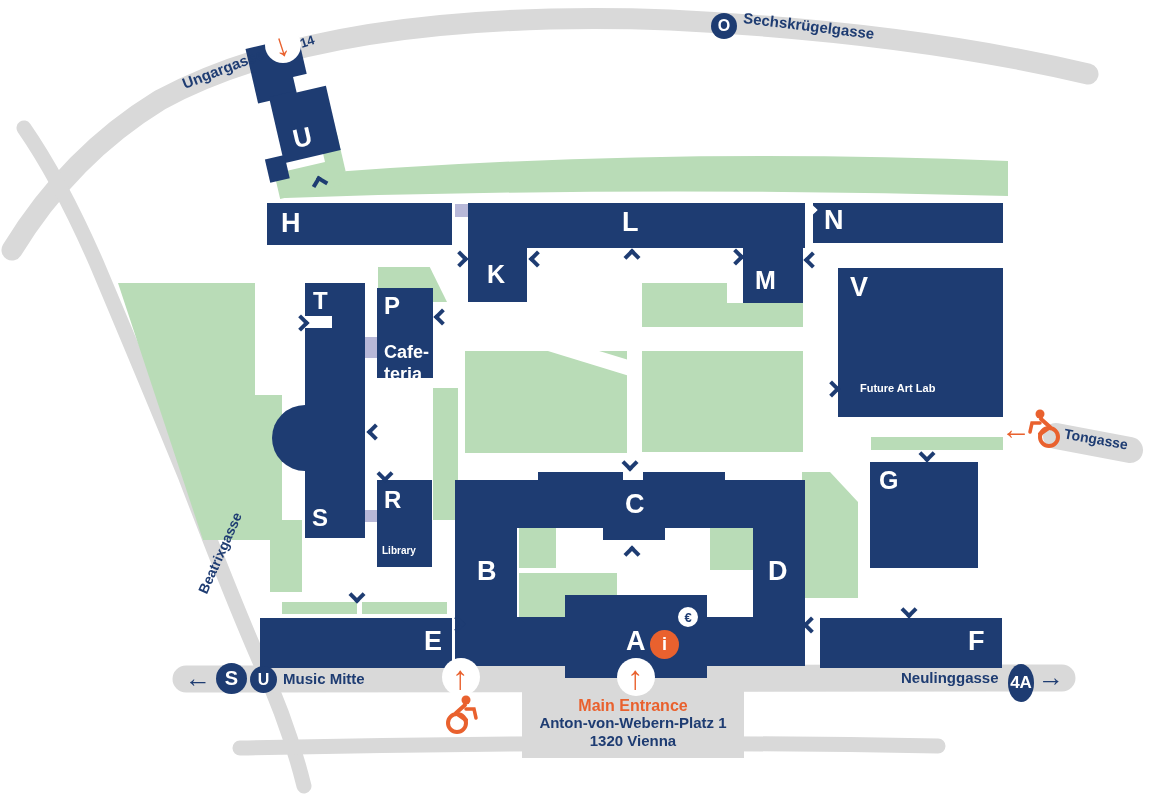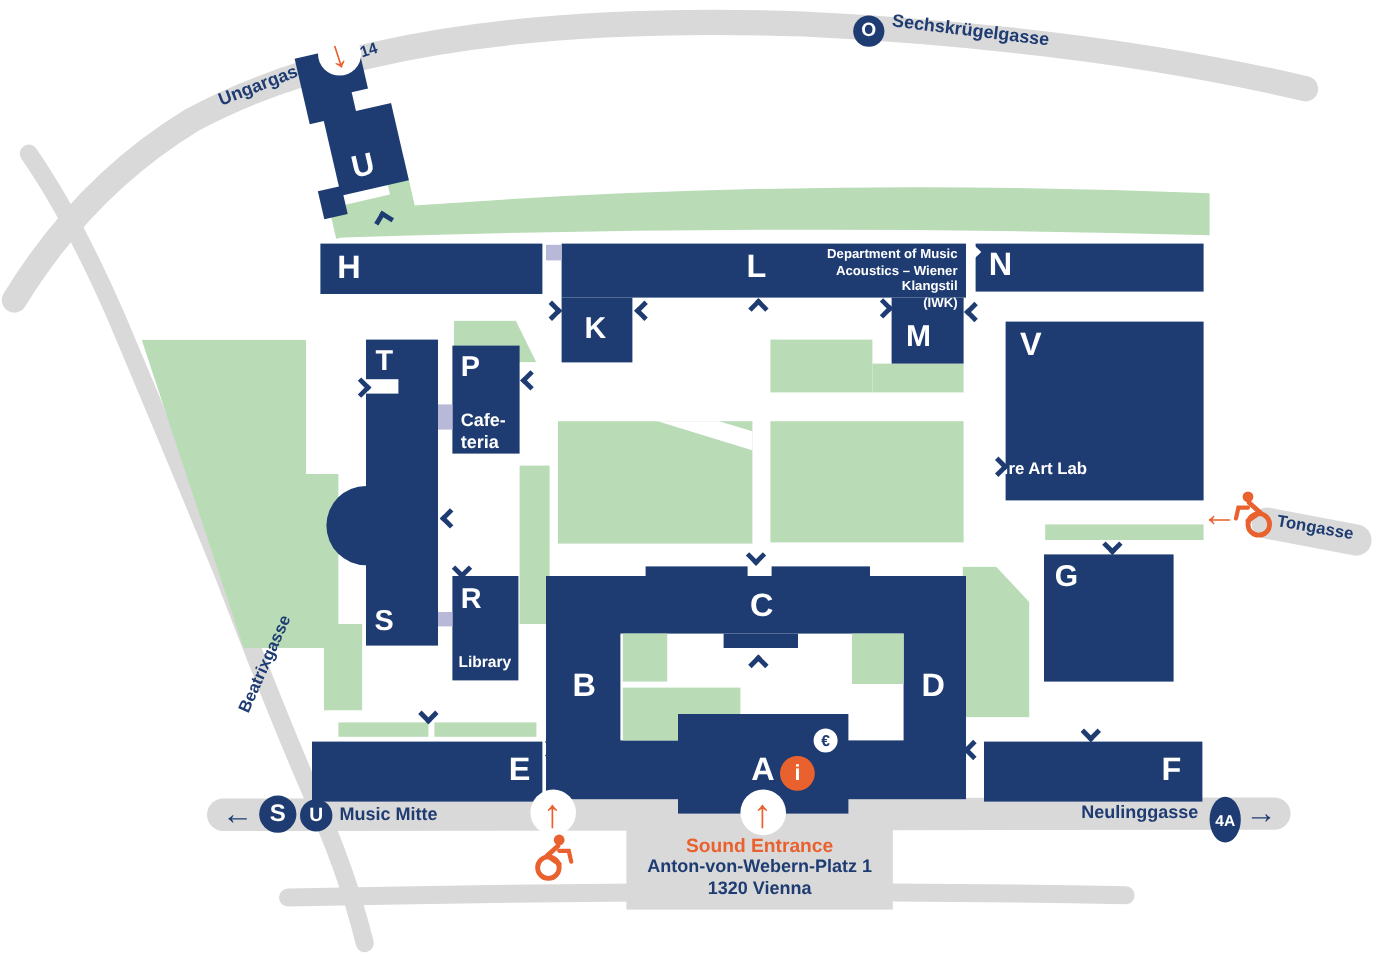--- a/index.html
+++ b/index.html
@@ -116,29 +116,25 @@
   <div class="lbl" style="left:312px;top:506px;font-size:24px">S</div>
   <div class="lbl" style="left:384px;top:488px;font-size:24px">R</div>
   <div class="lbl" style="left:879px;top:468px;font-size:25px">G</div>
   <div class="lbl" style="left:477px;top:558px">B</div>
   <div class="lbl" style="left:625px;top:491px">C</div>
   <div class="lbl" style="left:768px;top:558px">D</div>
   <div class="lbl" style="left:626px;top:628px">A</div>
   <div class="lbl" style="left:424px;top:628px">E</div>
   <div class="lbl" style="left:968px;top:628px">F</div>
 
-  <div class="sm" style="left:650px;top:206px;width:148px;text-align:right;font-size:11px;line-height:1.24">Department of Music
-Acoustics – Wiener
-Klangstil
-(IWK)</div>
-  <div class="sm" style="left:810px;top:382px;font-size:14px">Future Art Lab</div>
-  <div class="sm" style="left:384px;top:342px;font-size:15px;line-height:1.2">Cafe-
+  <div class="sm" style="left:860px;top:382px;font-size:11px">Future Art Lab</div>
+  <div class="sm" style="left:384px;top:342px;font-size:18px;line-height:1.2">Cafe-
 teria</div>
-  <div class="sm" style="left:382px;top:545px;font-size:13px">Library</div>
-  <div class="street-lbl org-t" style="left:553px;top:697px;width:160px;text-align:center;font-size:16px;color:#e9612e">Sound Entrance</div>
+  <div class="sm" style="left:382px;top:545px;font-size:10px">Library</div>
+  <div class="street-lbl org-t" style="left:553px;top:697px;width:160px;text-align:center;font-size:16px;color:#e9612e">Main Entrance</div>
   <div class="street-lbl pre" style="left:523px;top:714px;width:220px;text-align:center;line-height:1.2">Anton-von-Webern-Platz 1
 1320 Vienna</div>
 
   <div class="street-lbl" style="left:180px;top:60px;transform:rotate(-21deg)">Ungargasse</div>
   <div class="street-lbl" style="left:300px;top:34px;font-size:13px;transform:rotate(-18deg)">14</div>
   <div class="street-lbl" style="left:743px;top:17px;transform:rotate(7deg)">Sechskrügelgasse</div>
   <div class="street-lbl" style="left:170px;top:545px;width:100px;text-align:center;font-size:14px;transform:rotate(-66deg)">Beatrixgasse</div>
   <div class="street-lbl" style="left:1064px;top:431px;font-size:14px;transform:rotate(10deg)">Tongasse</div>
   <div class="street-lbl" style="left:283px;top:670px">Music Mitte</div>
   <div class="street-lbl" style="left:901px;top:669px">Neulinggasse</div>
@@ -158,21 +154,21 @@
   <div class="chev down" style="left:377px;top:466px"></div>
   <div class="chev left" style="left:367px;top:424px"></div>
   <div class="chev right" style="left:293px;top:315px"></div>
   <div class="chev left" style="left:434px;top:309px"></div>
   <div class="chev down" style="left:622px;top:455px"></div>
   <div class="chev up" style="left:624px;top:546px"></div>
 
   <div class="badge" style="left:711px;top:13px;width:26px;height:26px;font-size:16px">O</div>
   <div class="badge" style="left:216px;top:663px;width:31px;height:31px;font-size:20px">S</div>
   <div class="badge" style="left:250px;top:666px;width:27px;height:27px;font-size:16px">U</div>
-  <div class="badge" style="left:1008px;top:664px;width:26px;height:38px;font-size:13px">4A</div>
+  <div class="badge" style="left:1008px;top:664px;width:26px;height:38px;font-size:17px">4A</div>
 
   <div class="badge" style="left:650px;top:630px;width:29px;height:29px;font-size:18px;background:#e9612e">i</div>
   <div class="badge" style="left:676px;top:605px;width:24px;height:24px;font-size:13px;background:#fff;color:#1e3c72;border:2.5px solid #1e3c72;box-sizing:border-box">€</div>
 
   <div class="arrow blue-t" style="left:185px;top:665px;font-size:26px;color:#1e3c72">←</div>
   <div class="arrow" style="left:1038px;top:664px;font-size:26px;color:#1e3c72">→</div>
   <div class="arrow org-t" style="left:627px;top:661px;font-size:33px">↑</div>
   <div class="arrow org-t" style="left:452px;top:661px;font-size:33px">↑</div>
   <div class="arrow org-t" style="left:273px;top:29px;font-size:32px;transform:rotate(-18deg)">↓</div>
   <div class="arrow org-t" style="left:1001px;top:414px;font-size:30px">←</div>

